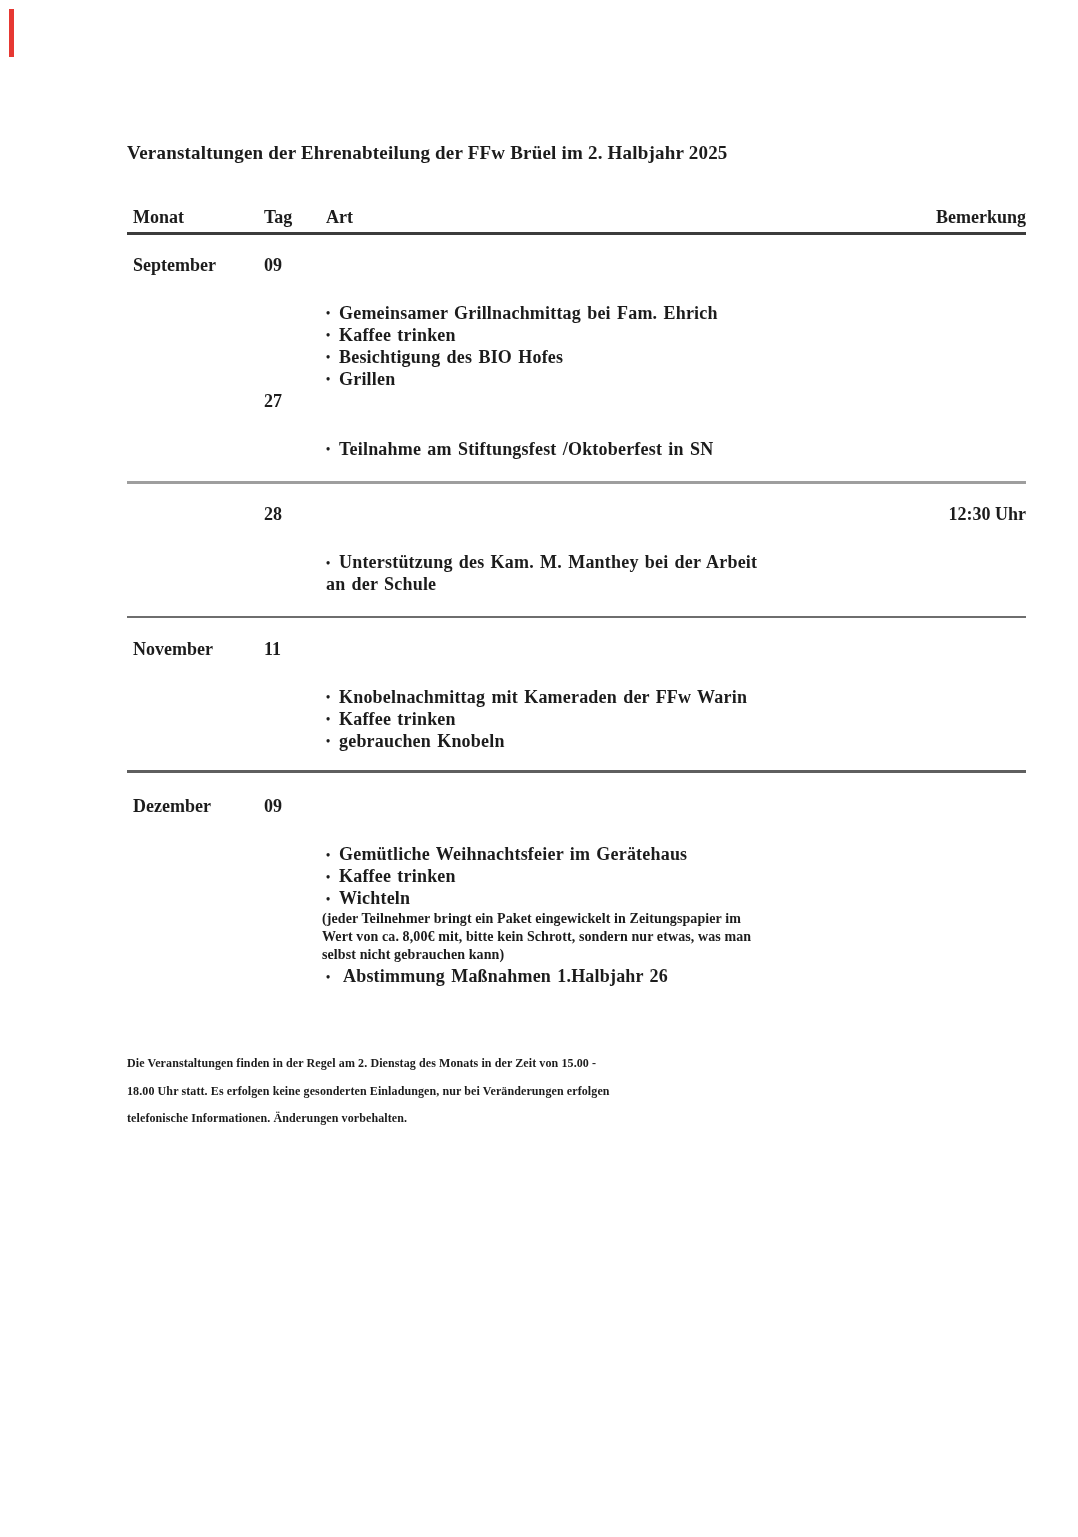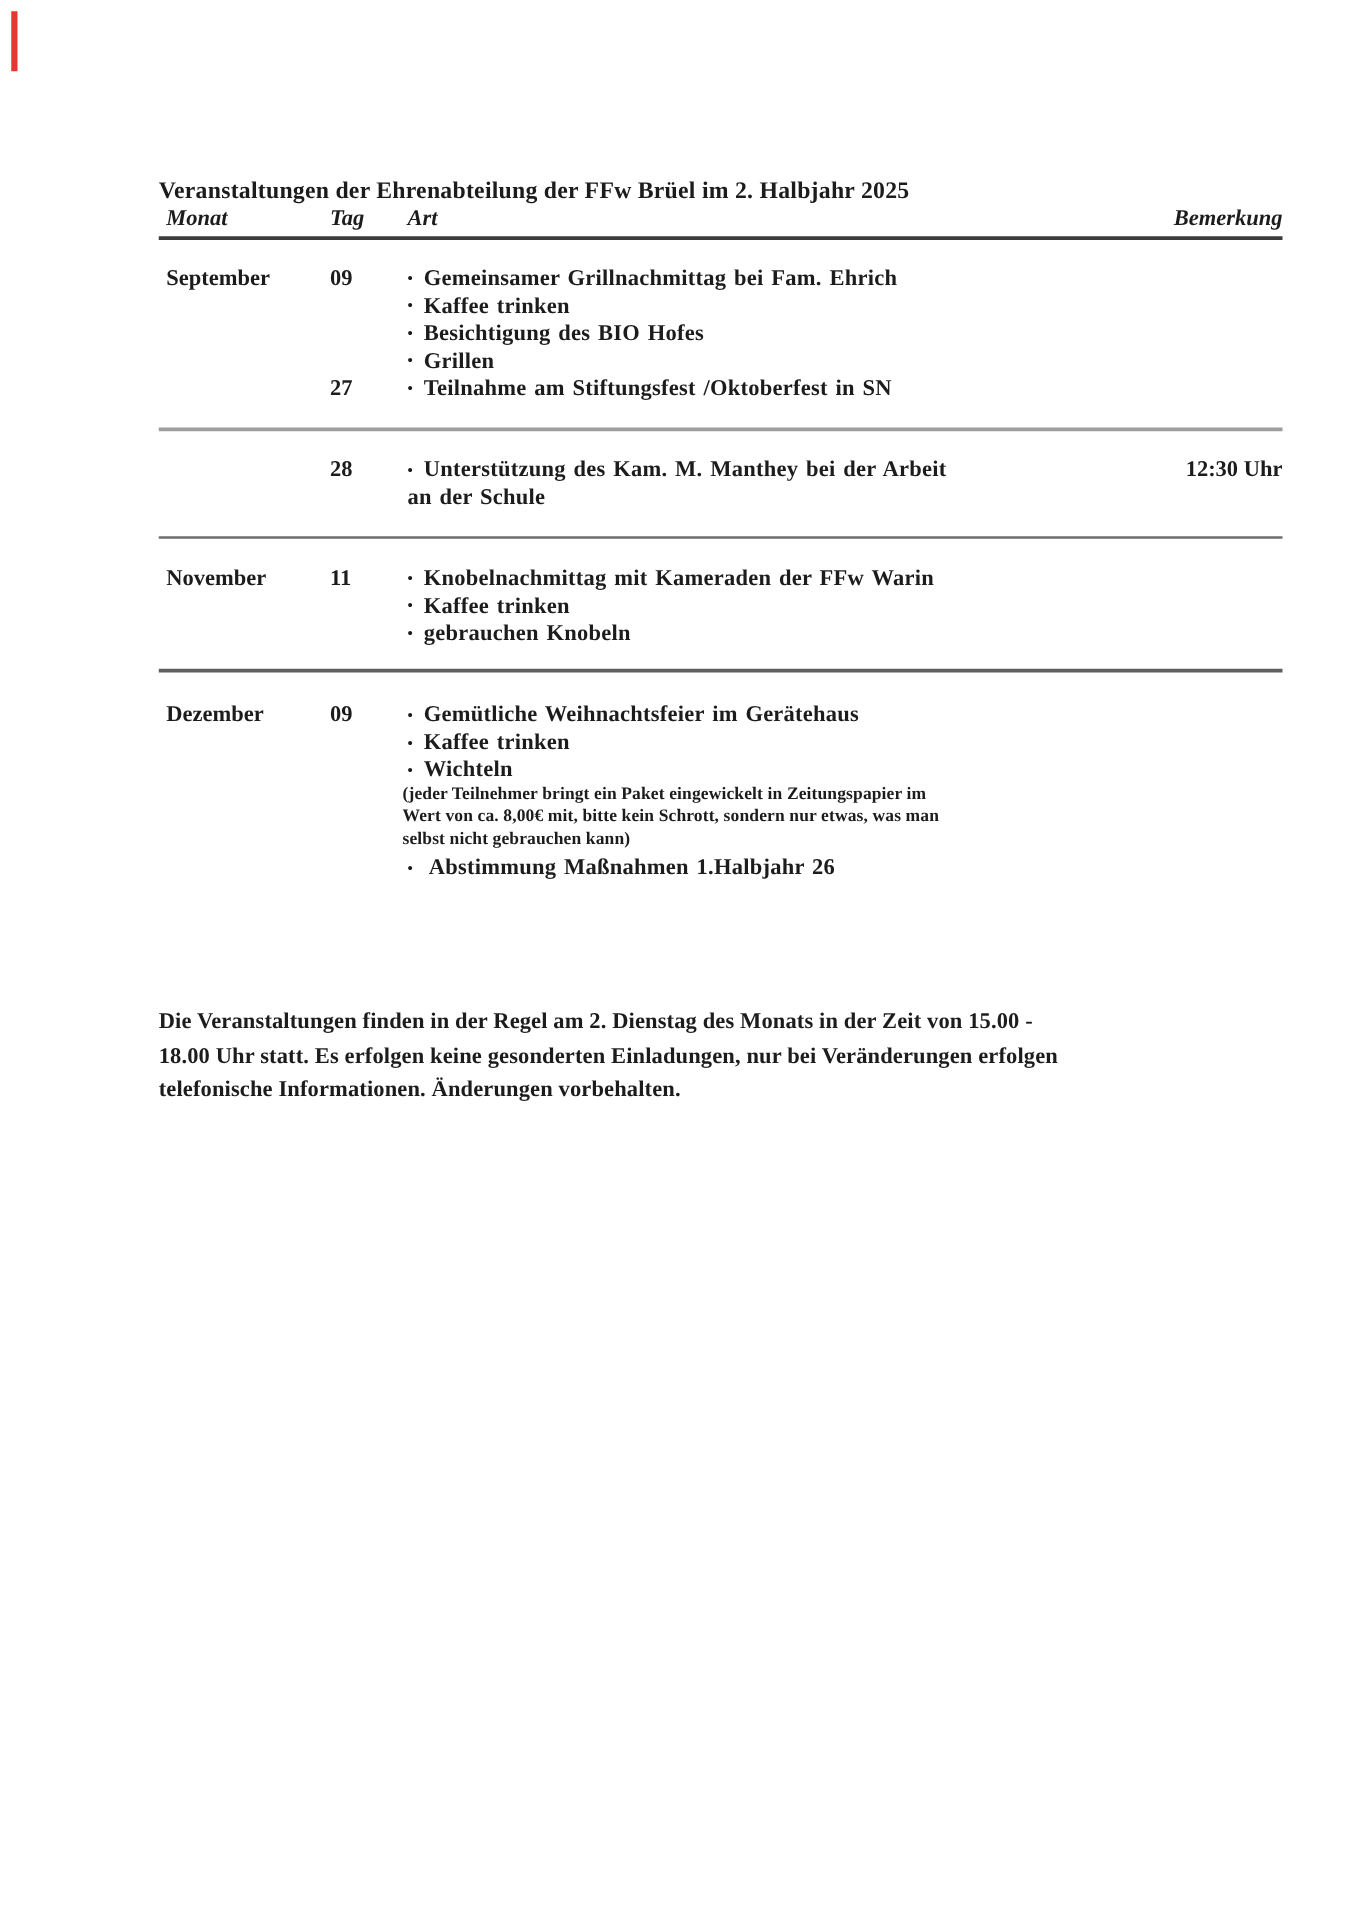--- a/index.html
+++ b/index.html
@@ -7,27 +7,27 @@
     width:1078px; height:1537px; position:relative; overflow:hidden;
     font-family:"Liberation Serif","DejaVu Serif",serif;
     font-weight:700; color:#1c1c1c;
   }
   .page { position:absolute; top:0; left:0; right:0; bottom:0; padding:0 52px 0 127px; box-sizing:border-box; }
   .red-mark { position:absolute; left:9px; top:9px; width:5px; height:48px; background:#e63832; }
 
   .title { margin-top:142px; font-size:19px; line-height:22px; letter-spacing:0.2px; }
 
   .header-row {
-    display:flex; padding-bottom:3px;
-    border-bottom:3px solid #3c3c3c; font-size:18px; line-height:20px;font-style:italic;
+    display:flex; margin-top:43px; padding-bottom:3px;
+    border-bottom:3px solid #3c3c3c; font-size:18px; line-height:20px;
   }
   .cell-month { width:137px; padding-left:6px; box-sizing:border-box; flex:0 0 auto; }
   .cell-day   { width:62px; flex:0 0 auto; }
   .cell-content { flex:1 1 auto; display:flex; align-items:flex-start; min-width:0; }
-  .row-left { flex:1 1 auto; min-width:0; }
+  .row-left { flex:1 1 auto; min-width:0;margin-top:48px; }
   .cell-time { flex:0 0 auto; width:110px; text-align:right; font-size:18px; line-height:21.6px; white-space:nowrap; }
   .header-art { flex:1 1 auto; }
   .header-bem { flex:0 0 auto; }
 
   .section { font-size:18px; }
   .day-row { display:flex; align-items:flex-start; }
   .cell-month, .cell-day { font-size:18px; line-height:21.6px; }
 
   .event-item { font-size:18px; line-height:21.6px; letter-spacing:0.2px; word-spacing:1.5px; }
   .event-text { white-space:pre-line; }
@@ -40,21 +40,21 @@
   .sep-2 { margin-top:20px; height:2px; background:#6e6e6e; }
   .sep-3 { margin-top:17px; background:#5f5f5f; }
 
   .sect-september { margin-top:20px; }
   .sect-oktober   { margin-top:20px; }
   .sect-november  { margin-top:21px; }
   .sect-dezember  { margin-top:23px; }
   .post-item { margin-top:3px; }
 
   .footer-note {
-    margin-top:98px; width:850px; font-size:18px; line-height:27.6px;
+    margin-top:62px; width:850px; font-size:12px; line-height:27.6px;
     white-space:pre-line; letter-spacing:0.1px;
   }
 </style>
 </head>
 <body>
 
 <div class="red-mark"></div>
 
 <div class="page">
 

